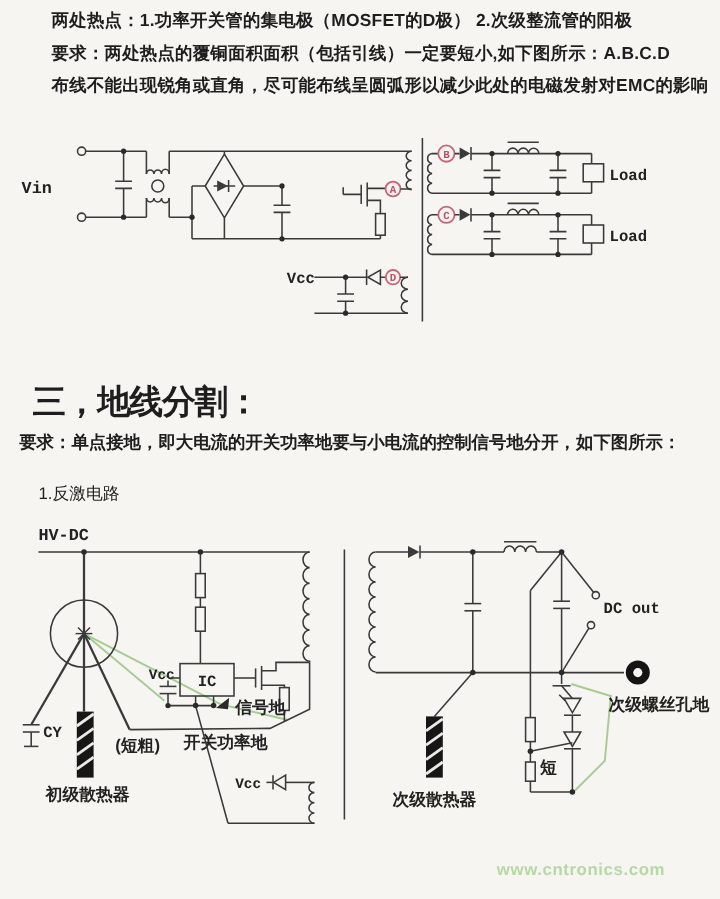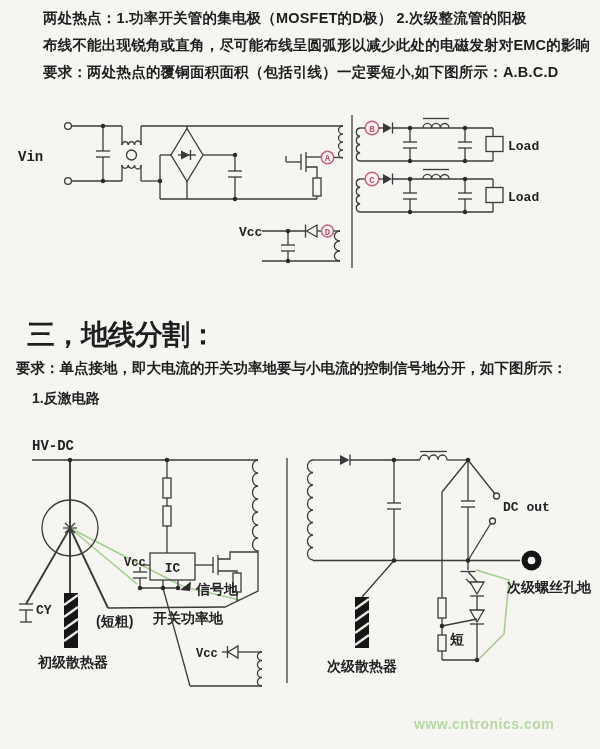--- a/index.html
+++ b/index.html
@@ -6,41 +6,41 @@
   body{
     width:600px;height:749px;position:relative;overflow:hidden;
     background:#f6f5f2;
     font-family:"Liberation Sans","DejaVu Sans",sans-serif;
     color:#1e1e1e;
   }
   .abs{position:absolute;}
   .intro{left:30px;top:5px;width:552px;font-size:14.5px;line-height:27px;font-weight:600;letter-spacing:0.2px;margin-left:13px;}
   .heading{left:27px;top:316px;font-size:28px;font-weight:bold;letter-spacing:-1px;}
   .requirement{left:16px;top:359px;font-size:14.5px;font-weight:600;}
-  .subheading{left:32px;top:390px;font-size:14px;font-weight:700;}
+  .subheading{left:32px;top:403px;font-size:14px;font-weight:400;}
   .watermark{left:414px;top:716px;font-size:14px;font-weight:bold;color:#b6d9a4;letter-spacing:0.5px;}
   svg{position:absolute;left:0;}
   svg text{font-family:"Liberation Mono","DejaVu Sans Mono",monospace;font-weight:bold;fill:#222;}
   svg text.cjk{font-family:"Liberation Sans","DejaVu Sans",sans-serif;font-size:14px;}
   .w{stroke:#3a3a3a;stroke-width:1.3;fill:none;}
   .w2{stroke:#3a3a3a;stroke-width:1.9;fill:none;}
   .grn{stroke:#a6cc92;stroke-width:1.6;fill:none;}
   .dot{fill:#2a2a2a;}
   .mk{stroke:#c16775;stroke-width:1.5;fill:#f8eff0;}
   .mktx{fill:#b55767;font-size:9px;text-anchor:middle;}
   .hs{fill:#161616;}
   .hl{stroke:#eceae4;stroke-width:2.4;}
 </style>
 </head>
 <body>
 
 <div class="abs intro">
   <div>两处热点：1.功率开关管的集电极（MOSFET的D极） 2.次级整流管的阳极</div>
+  <div>要求：两处热点的覆铜面积面积（包括引线）一定要短小,如下图所示：A.B.C.D</div>
   <div>布线不能出现锐角或直角，尽可能布线呈圆弧形以减少此处的电磁发射对EMC的影响</div>
-  <div>要求：两处热点的覆铜面积面积（包括引线）一定要短小,如下图所示：A.B.C.D</div>
 </div>
 
 <svg style="top:105px" width="600" height="178" viewBox="0 0 600 178">
 
   <g>
     <circle class="w" cx="68" cy="21" r="3.4"></circle>
       <circle class="w" cx="68" cy="76" r="3.4"></circle>
     <line class="w" x1="71.5" y1="21" x2="122" y2="21"></line>
       <line class="w" x1="71.5" y1="76" x2="122" y2="76"></line>
   </g>

